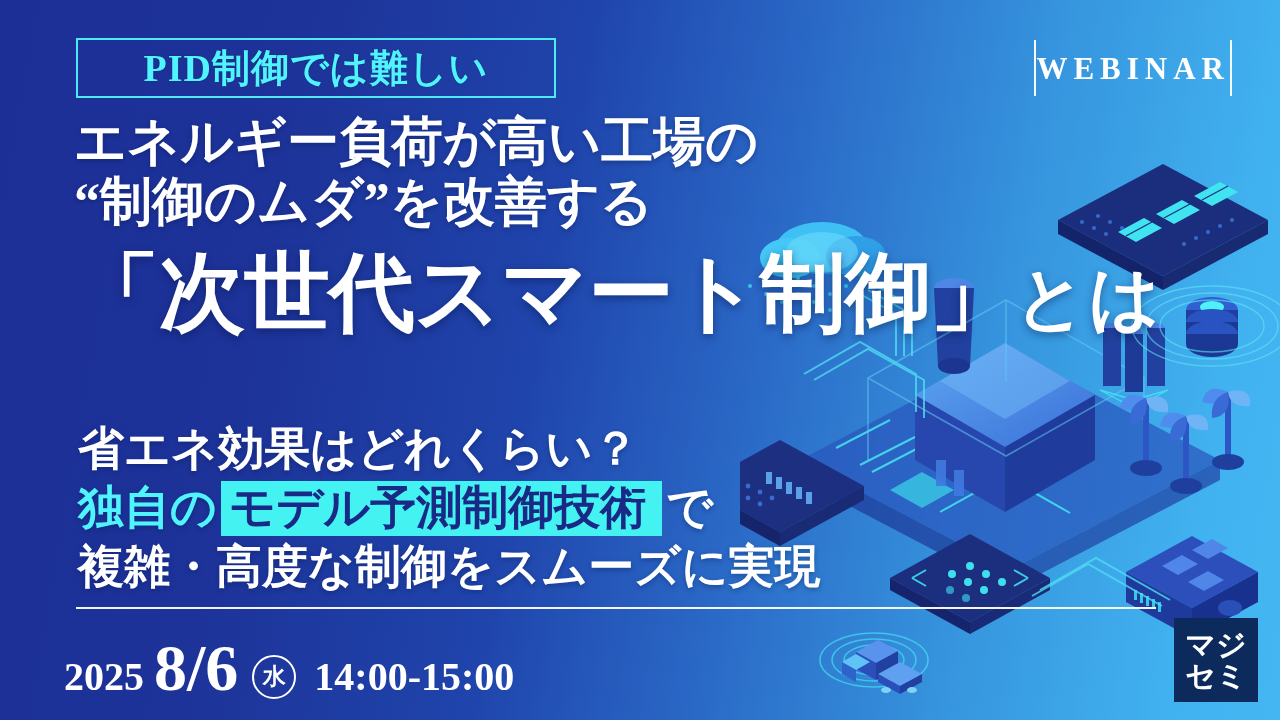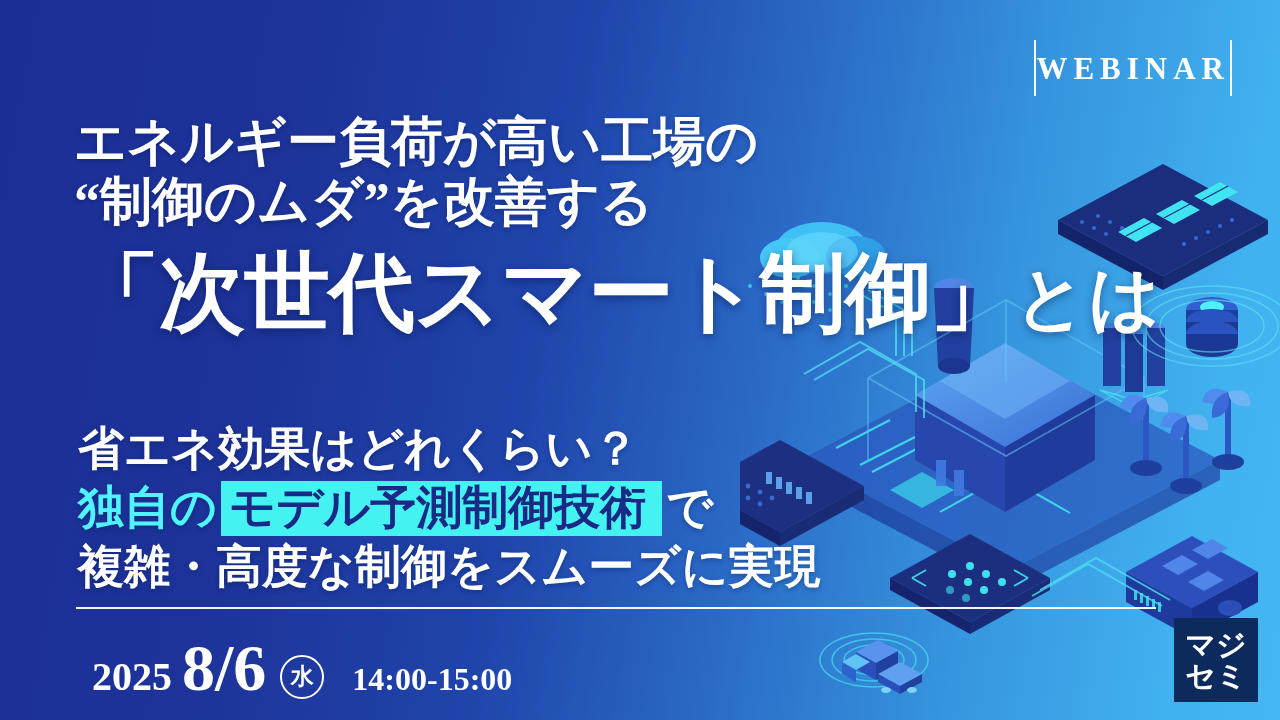--- a/index.html
+++ b/index.html
@@ -85,33 +85,33 @@
   }
 
   
   .divider{
     position:absolute;left:76px;top:607px;width:1080px;height:2px;
     background:#ffffff;opacity:.95;
   }
 
   
   .datebar{
-    position:absolute;left:92px;top:630px;
+    position:absolute;left:64px;top:630px;
     display:flex;align-items:baseline;gap:0px;color:#ffffff;
     white-space:nowrap;
   }
   .d-year{font-size:40px;font-weight:bold;letter-spacing:0px;}
   .d-day{font-size:66px;font-weight:bold;letter-spacing:0px;margin-left:10px;}
   .d-dow{
     font-size:23px;font-weight:bold;
     width:40px;height:40px;border:2px solid #ffffff;border-radius:50%;
     display:inline-flex;align-items:center;justify-content:center;
     margin-left:14px;position:relative;top:-6px;flex:none;
   }
-  .d-time{font-size:32px;font-weight:bold;margin-left:28px;letter-spacing:0px;}
+  .d-time{font-size:40px;font-weight:bold;margin-left:18px;letter-spacing:0px;}
 
   
   .logo{
     position:absolute;right:22px;bottom:18px;
     width:84px;height:84px;background:#0d2a5c;
     display:flex;flex-direction:column;align-items:center;justify-content:center;
     font-family:"DejaVu Sans", sans-serif;
   }
   .logo-row{
     color:#ffffff;font-size:30px;font-weight:bold;line-height:1.05;
@@ -383,20 +383,23 @@
           <circle cx="120" cy="120" r="2"></circle>
       </g>
       <g stroke="#4fe2f4" stroke-width="1.8" fill="none" opacity=".85">
         <path d="M150 104 L186 124 L186 166"></path>
         <path d="M158 100 L194 120 L194 166"></path>
         <path d="M166 96 L202 116 L202 166"></path>
       </g>
     </svg>
   </div>
 
+  <div class="badge">
+    <span class="badge-text">PID制御では難しい</span>
+  </div>
 
   <div class="webinar">
     <span class="wb-rule"></span>
     <span class="wb-text">WEBINAR</span>
     <span class="wb-rule"></span>
   </div>
 
   <div class="headline">
     <div class="hl-sm">エネルギー負荷が高い工場の</div>
     <div class="hl-sm">“制御のムダ”を改善する</div>

